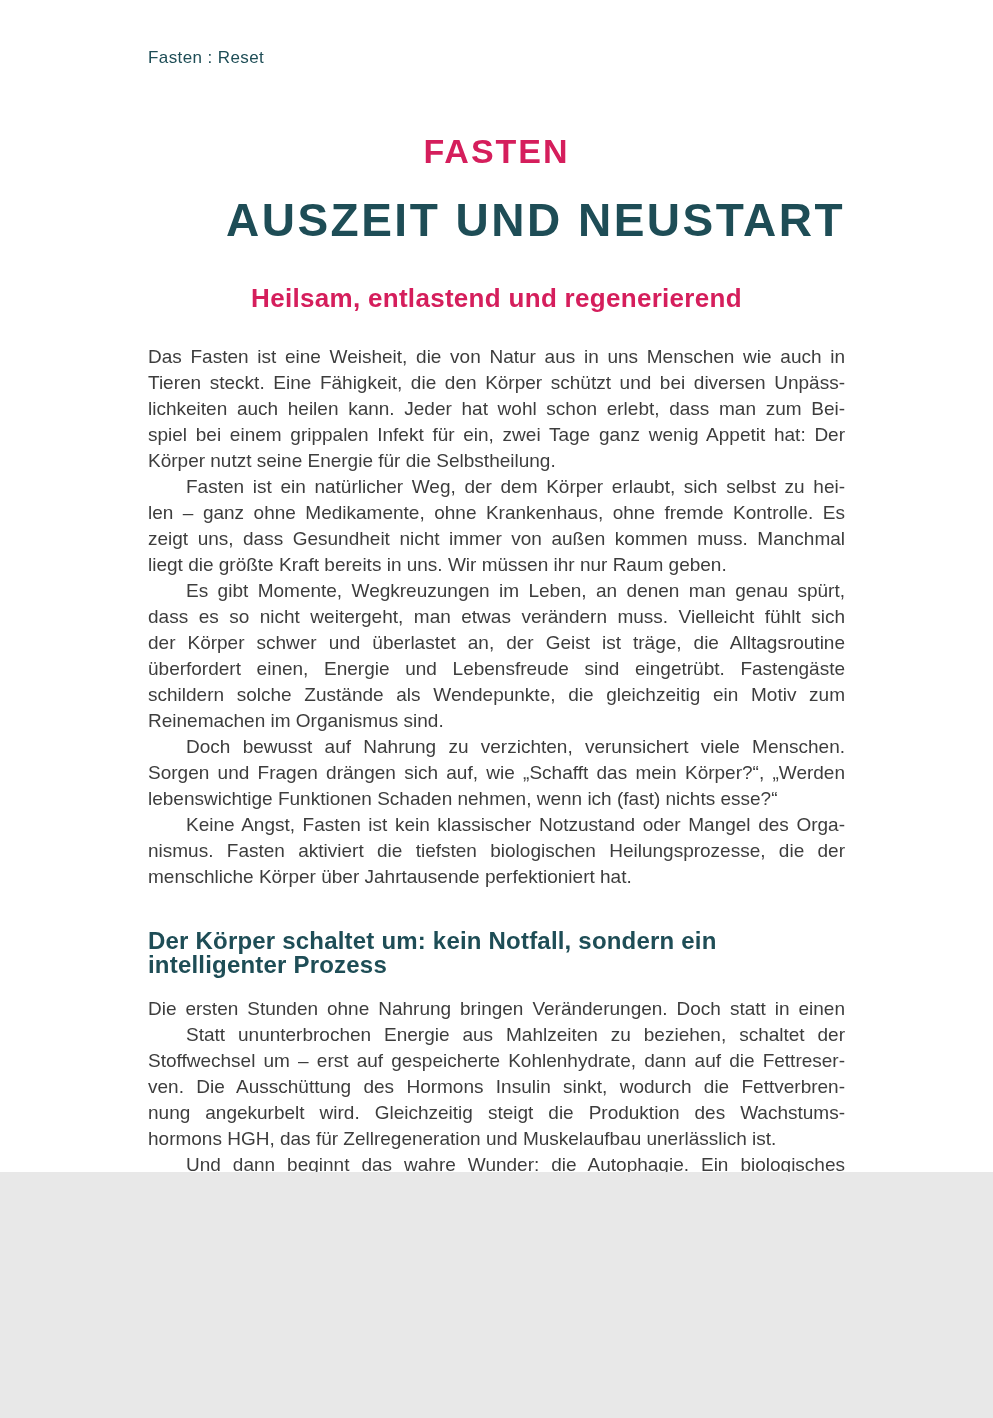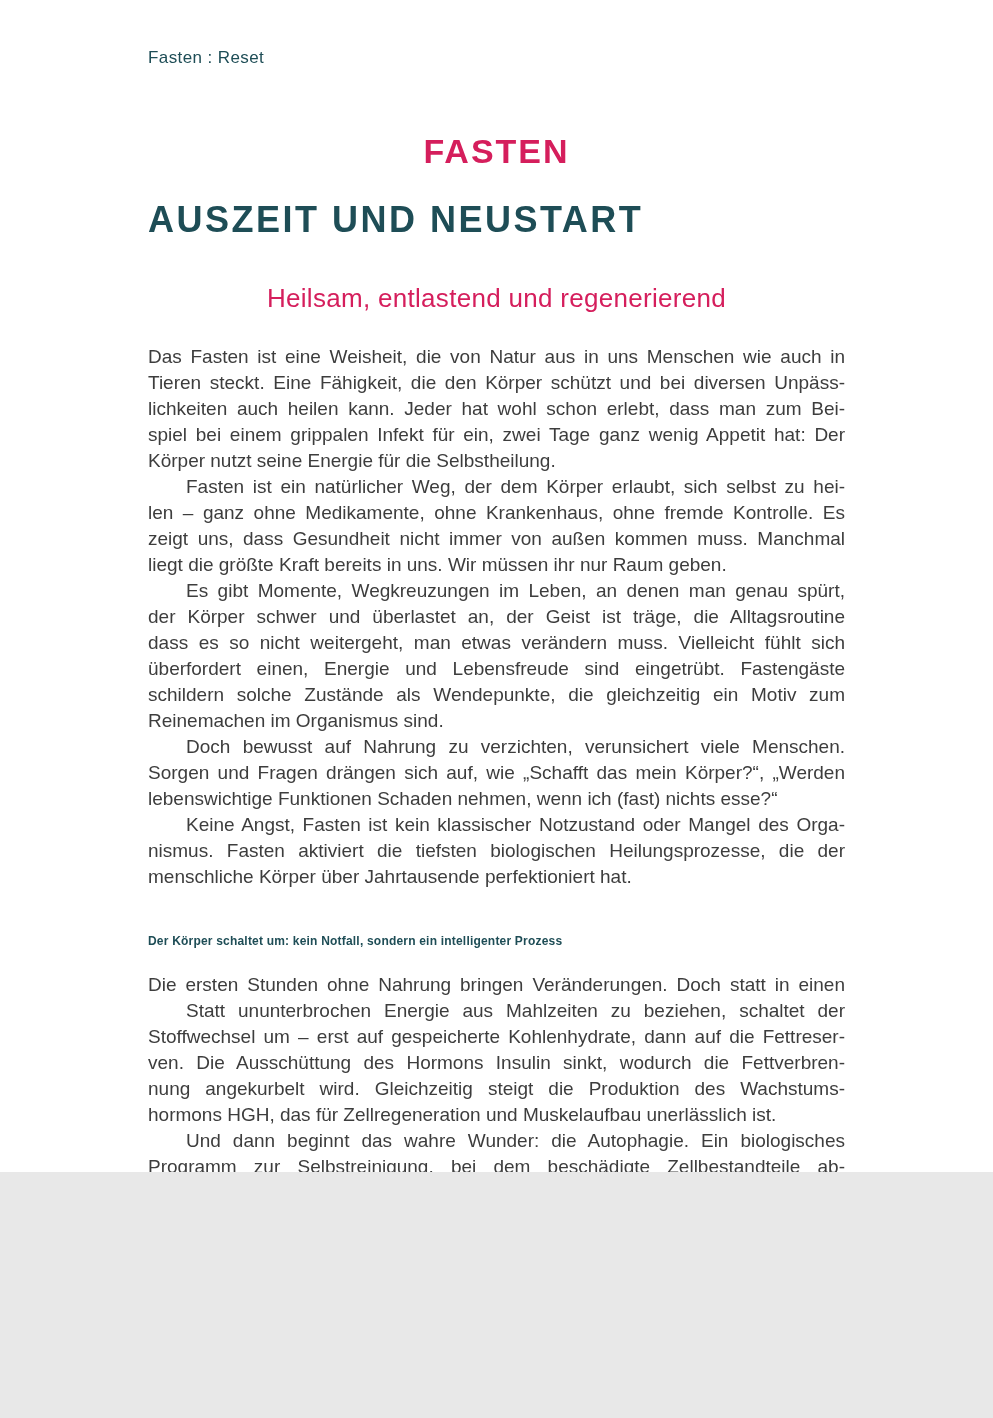--- a/index.html
+++ b/index.html
@@ -27,46 +27,46 @@
     margin: 126px 0 0 0;
     text-align: center;
     font-size: 34px;
     line-height: 50px;
     font-weight: 700;
     letter-spacing: 2px;
     color: #d51e5c;
   }
   .chapter-subtitle {
     margin: 27px 0 0 0;
-    text-align: left;
-    font-size: 36px;
+    text-align: right;
+    font-size: 46px;
     line-height: 34px;
     font-weight: 700;
     letter-spacing: 2.5px;
     color: #1e4d56;
   }
   .chapter-tagline {
     margin: 48px 0 0 0;
     text-align: center;
     font-size: 26px;
     line-height: 26px;
-    font-weight: 400;
+    font-weight: 700;
     letter-spacing: 0.3px;
     color: #d51e5c;
   }
   .body-text {
     margin-top: 33px;
     font-size: 19px;
     line-height: 26px;
     color: #3d3d3d;
   }
   .section-heading {
     margin-top: 39px;
     margin-bottom: 19px;
-    font-size: 12px;
+    font-size: 24px;
     line-height: 24px;
     font-weight: 700;
     letter-spacing: 0.2px;
     color: #1e4d56;
   }
   .paragraph { margin: 0; }
   .line {
     text-align: justify;
     text-align-last: justify;
   }
@@ -105,22 +105,22 @@
         <div class="line last">Körper nutzt seine Energie für die Selbstheilung.</div>
       </div>
       <div class="paragraph">
         <div class="line indent">Fasten ist ein natürlicher Weg, der dem Körper erlaubt, sich selbst zu hei-</div>
         <div class="line">len – ganz ohne Medikamente, ohne Krankenhaus, ohne fremde Kontrolle. Es</div>
         <div class="line">zeigt uns, dass Gesundheit nicht immer von außen kommen muss. Manchmal</div>
         <div class="line last">liegt die größte Kraft bereits in uns. Wir müssen ihr nur Raum geben.</div>
       </div>
       <div class="paragraph">
         <div class="line indent">Es gibt Momente, Wegkreuzungen im Leben, an denen man genau spürt,</div>
+        <div class="line">dass es so nicht weitergeht, man etwas verändern muss. Vielleicht fühlt sich</div>
         <div class="line">der Körper schwer und überlastet an, der Geist ist träge, die Alltagsroutine</div>
-        <div class="line">dass es so nicht weitergeht, man etwas verändern muss. Vielleicht fühlt sich</div>
         <div class="line">überfordert einen, Energie und Lebensfreude sind eingetrübt. Fastengäste</div>
         <div class="line">schildern solche Zustände als Wendepunkte, die gleichzeitig ein Motiv zum</div>
         <div class="line last">Reinemachen im Organismus sind.</div>
       </div>
       <div class="paragraph">
         <div class="line indent">Doch bewusst auf Nahrung zu verzichten, verunsichert viele Menschen.</div>
         <div class="line">Sorgen und Fragen drängen sich auf, wie „Schafft das mein Körper?“, „Werden</div>
         <div class="line last">lebenswichtige Funktionen Schaden nehmen, wenn ich (fast) nichts esse?“</div>
       </div>
       <div class="paragraph">

